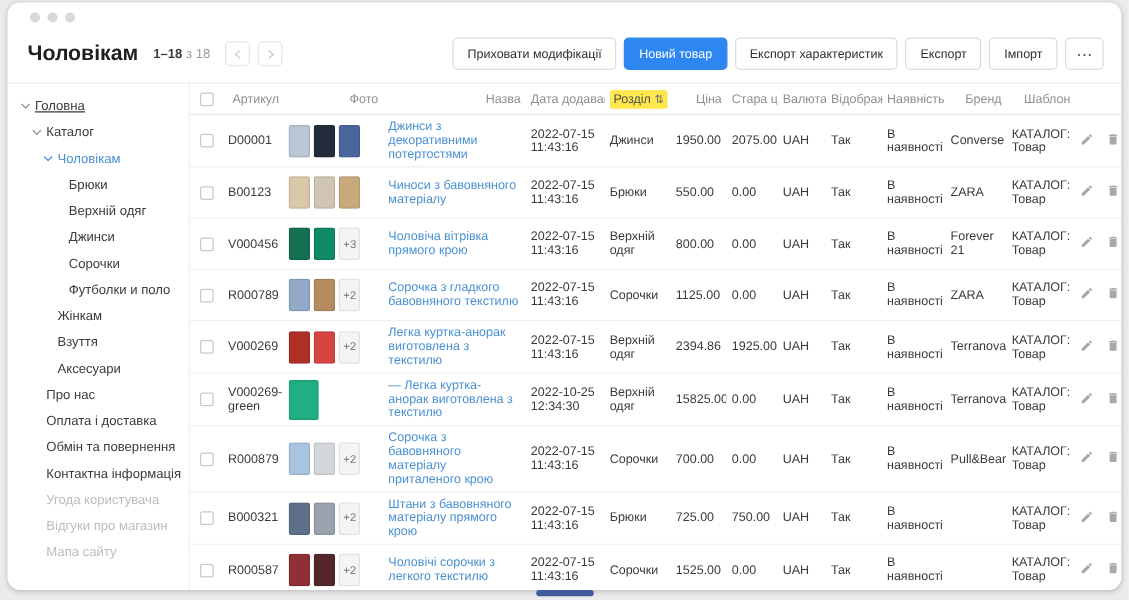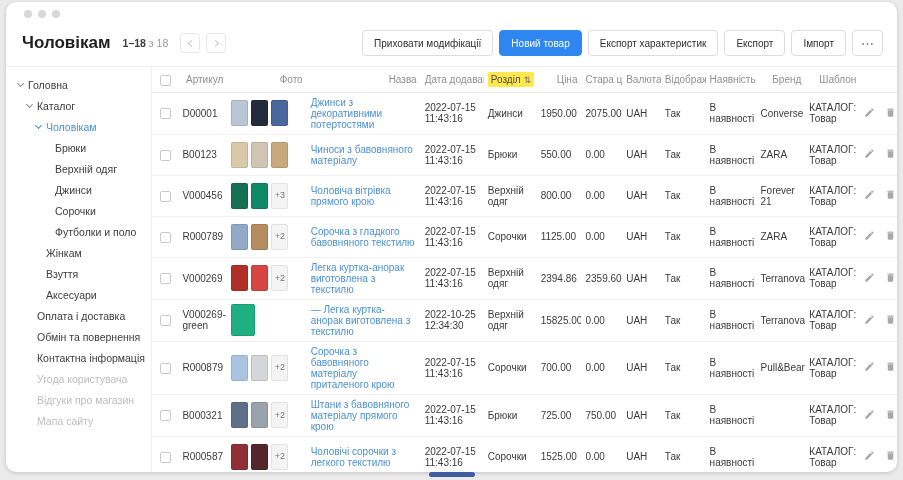--- a/index.html
+++ b/index.html
@@ -95,21 +95,21 @@
       <button class="btn">Приховати модифікації</button>
       <button class="btn primary">Новий товар</button>
       <button class="btn">Експорт характеристик</button>
       <button class="btn">Експорт</button>
       <button class="btn">Імпорт</button>
       <button class="btn more"><span>⋯</span></button>
     </div>
 
     <div class="content">
       <nav class="sidebar" id="sidebar">
-  <div class="nav-item" style="padding-left: 12px;">
+  <div class="nav-item" style="padding-left: 12px; text-decoration: underline;">
     <span class="chev"></span>
     <span class="nav-label">Головна</span>
   </div>
 
   <div class="nav-item" style="padding-left: 21px;">
     <span class="chev"></span>
     <span class="nav-label">Каталог</span>
   </div>
 
   <div class="nav-item active" style="padding-left: 30px;">
@@ -150,20 +150,24 @@
   <div class="nav-item" style="padding-left: 30px;">
     <span class="chev" style="visibility: hidden;"></span>
     <span class="nav-label">Взуття</span>
   </div>
 
   <div class="nav-item" style="padding-left: 30px;">
     <span class="chev" style="visibility: hidden;"></span>
     <span class="nav-label">Аксесуари</span>
   </div>
 
+  <div class="nav-item" style="padding-left: 21px;">
+    <span class="chev" style="visibility: hidden;"></span>
+    <span class="nav-label">Про нас</span>
+  </div>
 
   <div class="nav-item" style="padding-left: 21px;">
     <span class="chev" style="visibility: hidden;"></span>
     <span class="nav-label">Оплата і доставка</span>
   </div>
 
   <div class="nav-item" style="padding-left: 21px;">
     <span class="chev" style="visibility: hidden;"></span>
     <span class="nav-label">Обмін та повернення</span>
   </div>
@@ -355,21 +359,21 @@
                   <div class="thumbs">
                     <div class="thumb" style="background: rgb(176, 48, 40);"></div>
                     <div class="thumb" style="background: rgb(214, 69, 65);"></div>
                     <div class="thumb more-badge">+2</div>
                   </div>
                 </td>
     <td class="c-name"><a class="pname">Легка куртка-анорак виготовлена з текстилю</a></td>
     <td class="c-date">2022-07-15 11:43:16</td>
     <td class="c-cat">Верхній одяг</td>
     <td class="c-price">2394.86</td>
-    <td class="c-oldprice">2359.60</td>
+    <td class="c-oldprice">1925.00</td>
     <td class="c-cur">UAH</td>
     <td class="c-vis">Так</td>
     <td class="c-stock">В наявності</td>
     <td class="c-brand">Terranova</td>
     <td class="c-tpl">КАТАЛОГ: Товар</td>
     <td class="c-actions">
       <span class="act"><svg viewBox="0 0 24 24" width="11" height="11" fill="currentColor">
                       <path d="M3 17.2V21h3.8L17.9 9.9l-3.8-3.8L3 17.2zM20.7 7c.4-.4.4-1 0-1.4L18.4 3.3c-.4-.4-1-.4-1.4 0l-1.8 1.8 3.8 3.8L20.7 7z"></path>
                     </svg></span>
       <span class="act"><svg viewBox="0 0 24 24" width="11" height="11" fill="currentColor">

